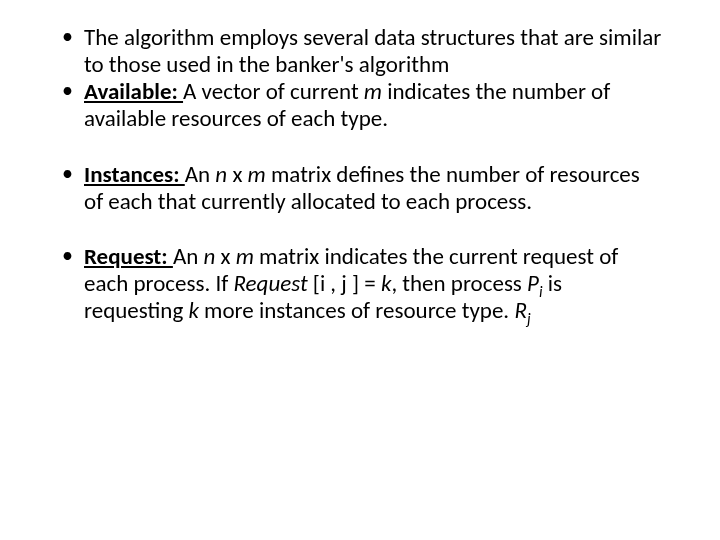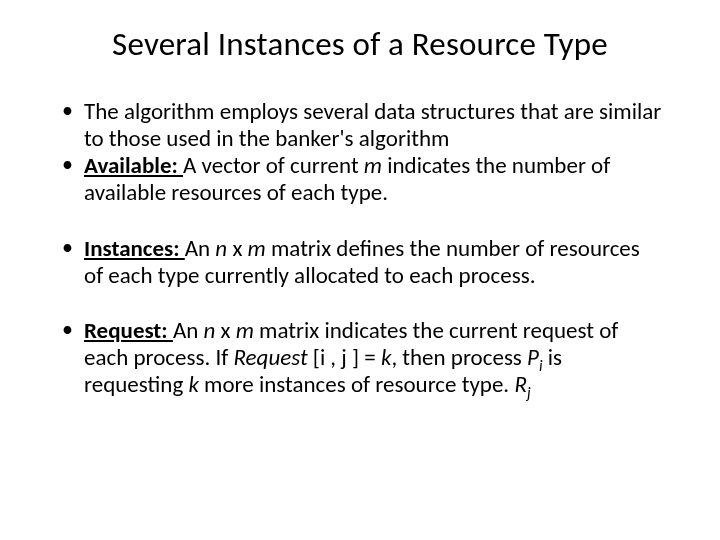--- a/index.html
+++ b/index.html
@@ -48,36 +48,35 @@
     height: 28px;
   }
   .u { text-decoration: underline; font-weight: bold; }
   .i { font-style: italic; }
   .sub { font-size: 0.68em; vertical-align: sub; line-height: 0; }
 </style>
 <style>ul.bullets > li.gap::before{content:none;}</style></head>
 <body>
 
 <div class="slide">
-  <h1 class="title">Several Instances of a Resource Type</h1>
 
   <ul class="bullets">
 
     <li>
       <span>The algorithm employs several data structures that are similar to those used in the banker's algorithm</span>
     </li>
 
     <li>
       <span class="u">Available:  </span><span>A vector of current </span><span class="i">m</span><span> indicates the number of available resources of each type.</span>
     </li>
 
     <li class="gap" style="padding: 0px; list-style: none; position: static;"></li>
 
     <li>
-      <span class="u">Instances:  </span><span>An </span><span class="i">n</span><span> x </span><span class="i">m</span><span> matrix defines the number of resources of each type currently allocated to each process.</span>
+      <span class="u">Instances:  </span><span>An </span><span class="i">n</span><span> x </span><span class="i">m</span><span> matrix defines the number of resources of each that currently allocated to each process.</span>
     </li>
 
     <li class="gap" style="padding: 0px; list-style: none; position: static;"></li>
 
     <li>
       <span class="u">Request:  </span><span>An </span><span class="i">n</span><span> x </span><span class="i">m</span><span> matrix indicates the current request of each process.  If </span><span class="i">Request </span><span>[i , j ] = </span><span class="i">k</span><span>, then process </span><span class="i">P</span><span class="i sub">i</span><span> is requesting </span><span class="i">k</span><span> more instances of resource type. </span><span class="i">R</span><span class="i sub">j</span>
     </li>
 
   </ul>
 </div>

